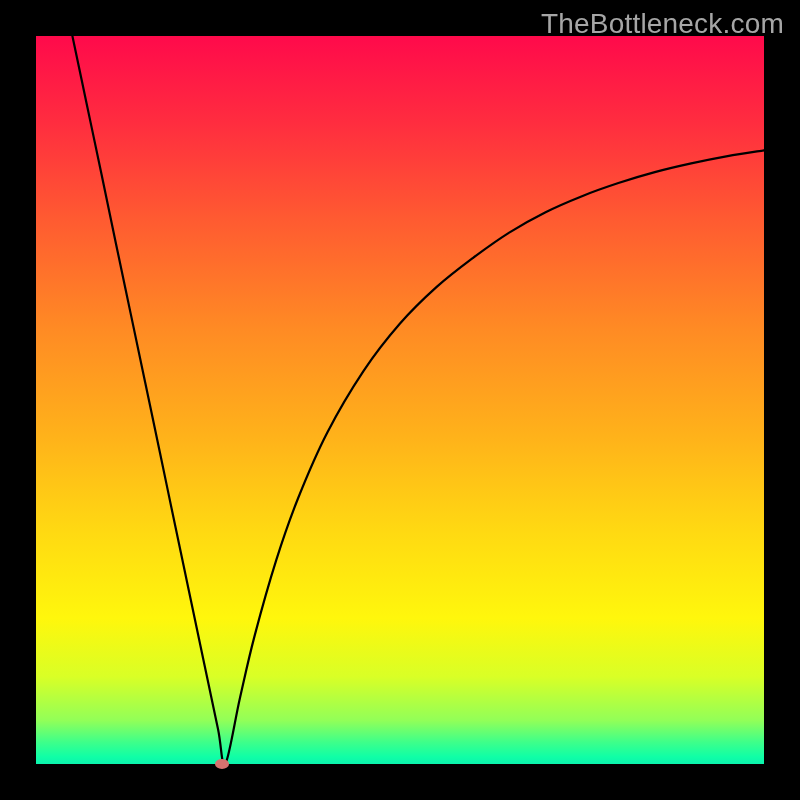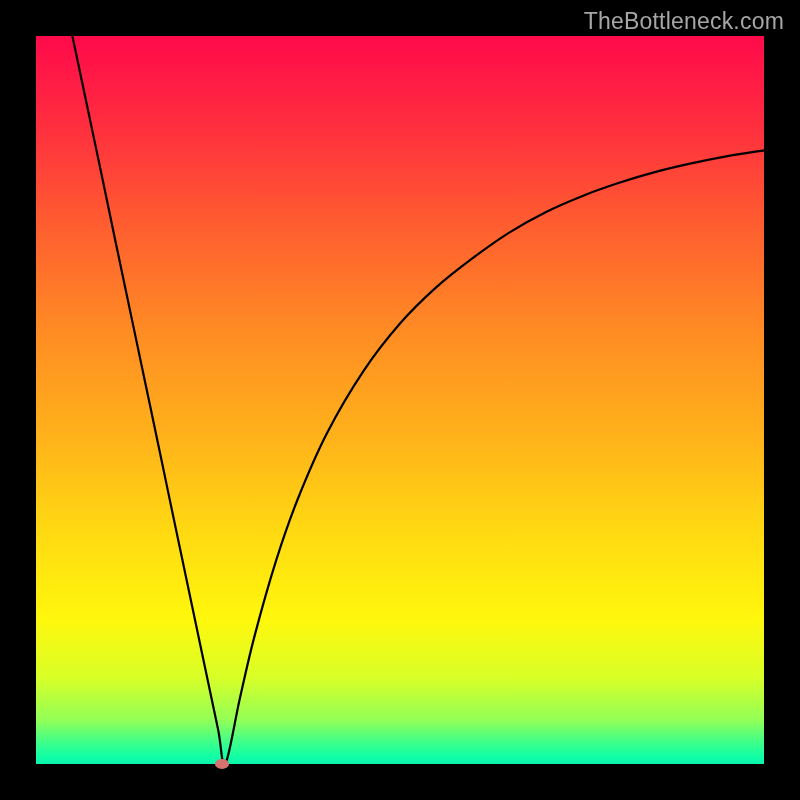--- a/index.html
+++ b/index.html
@@ -37,21 +37,21 @@
       #3eff8a 97%,
       #10ffa6 99%,
       #0bf3ae 100%
     );
   }
   .watermark {
     position: absolute;
     top: 8px;
     right: 16px;
     color: #a6a6a6;
-    font-size: 23px;
+    font-size: 28px;
     letter-spacing: 0.2px;
     font-weight: 400;
     user-select: none;
   }
   svg.curve {
     position: absolute;
     left: 0;
     top: 0;
     width: 728px;
     height: 728px;

